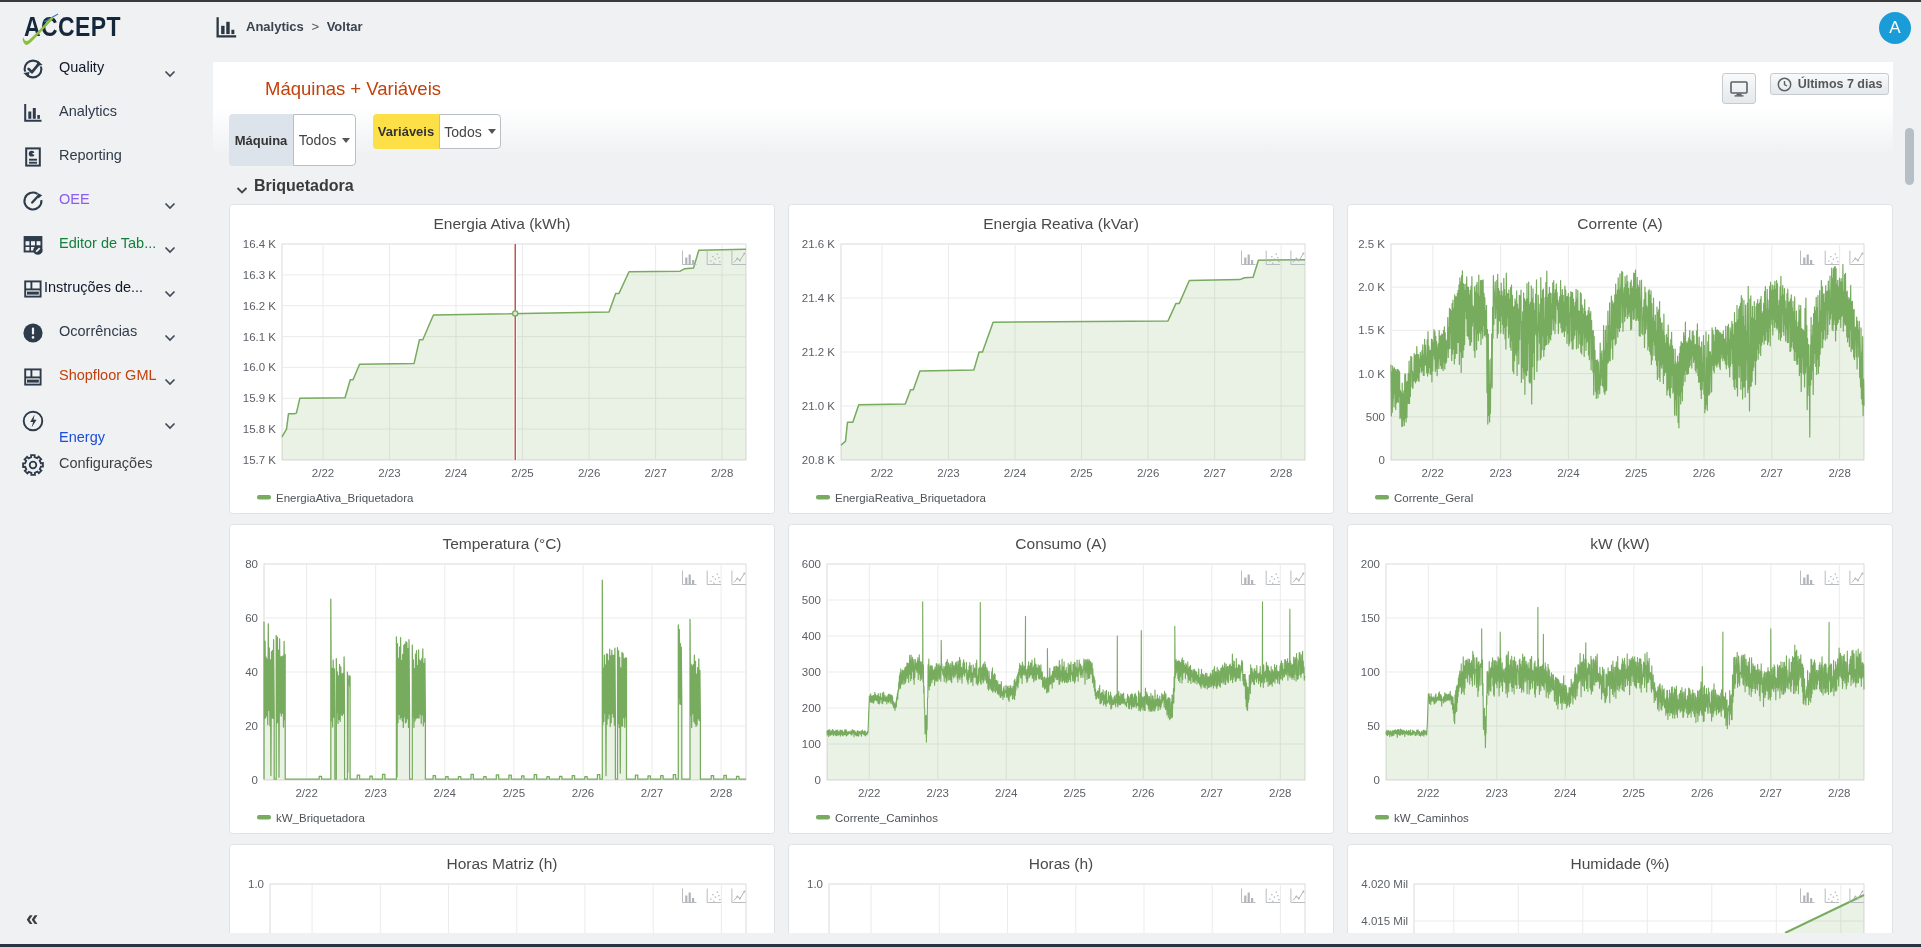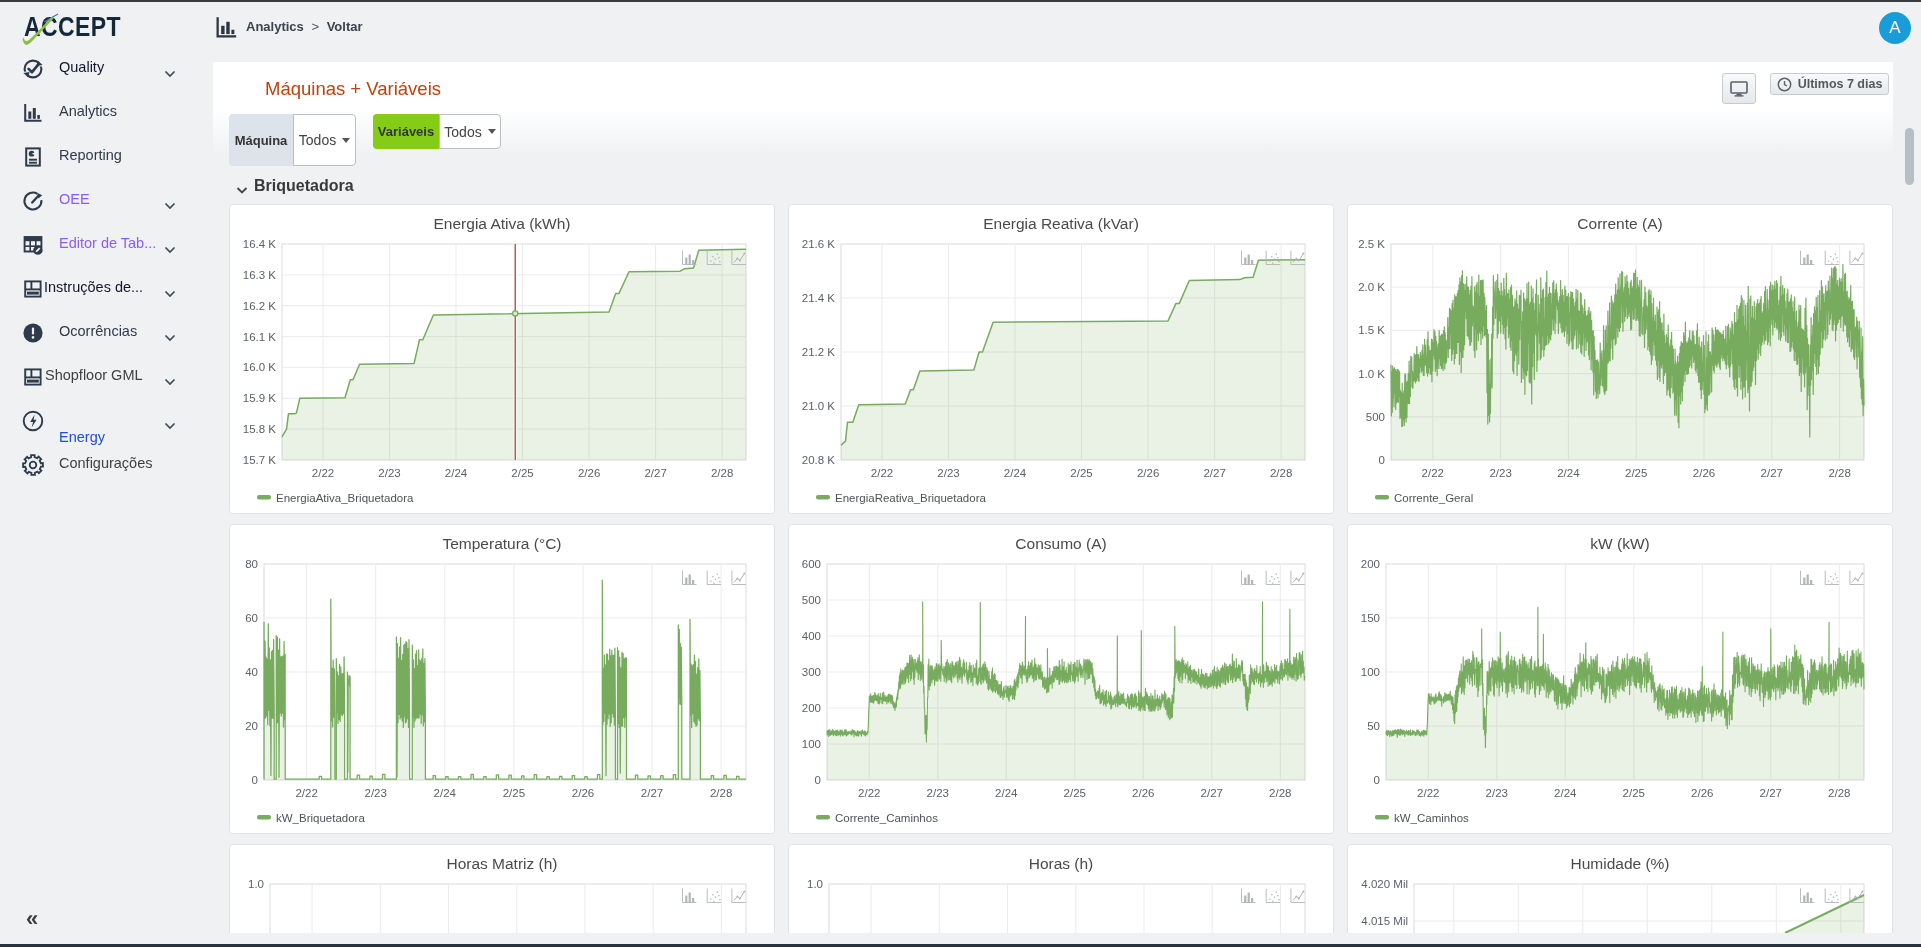--- a/index.html
+++ b/index.html
@@ -55,21 +55,21 @@
     </svg></div>
 <div style="position:absolute;left:22px;top:234px;width:22px;height:22px"><svg width="22" height="22" viewBox="0 0 22 22">
       <rect x="2.6" y="3" width="16.8" height="14.5" fill="none" stroke="#2e3b4a" stroke-width="1.9"></rect>
 <rect x="2.6" y="3" width="16.8" height="4.2" fill="#2e3b4a"></rect>
 <line x1="8.2" y1="3" x2="8.2" y2="17.5" stroke="#2e3b4a" stroke-width="1.6"></line>
 <line x1="13.8" y1="3" x2="13.8" y2="17.5" stroke="#2e3b4a" stroke-width="1.6"></line>
 <line x1="2.6" y1="12.2" x2="19.4" y2="12.2" stroke="#2e3b4a" stroke-width="1.6"></line>
 <circle cx="15.8" cy="16.2" r="4.6" fill="#2e3b4a"></circle>
 <path d="M13.6,18.3 l0.5,-1.8 l3,-3 l1.3,1.3 l-3,3 Z" fill="#f0f1f2"></path>
     </svg></div>
-<div style="position:absolute;left:59px;top:235px;font-size:14.5px;color:#8b5cf6;white-space:nowrap">Editor de Tab...</div>
+<div style="position:absolute;left:59px;top:235px;font-size:14.5px;color:#15803d;white-space:nowrap">Editor de Tab...</div>
 <div style="position:absolute;left:164px;top:240px"><svg width="12" height="8" viewBox="0 0 12 8">
       <path d="M1.5,1.5 L6,6 L10.5,1.5" fill="none" stroke="#3f4b59" stroke-width="1.7"></path>
     </svg></div>
 <div style="position:absolute;left:22px;top:278px;width:22px;height:22px"><svg width="22" height="22" viewBox="0 0 22 22">
       <rect x="3.2" y="3.4" width="15.4" height="15.2" fill="none" stroke="#2e3b4a" stroke-width="1.9"></rect>
 <line x1="9.4" y1="3.4" x2="9.4" y2="11.4" stroke="#2e3b4a" stroke-width="1.9"></line>
 <line x1="3.2" y1="11.4" x2="18.6" y2="11.4" stroke="#2e3b4a" stroke-width="1.9"></line>
 <rect x="5" y="13.6" width="11.8" height="3" fill="#2e3b4a"></rect>
     </svg></div>
 <div style="position:absolute;left:44px;top:279px;font-size:14.5px;color:#0f172a;white-space:nowrap">Instruções de...</div>
@@ -84,21 +84,21 @@
 <div style="position:absolute;left:59px;top:323px;font-size:14.5px;color:#2e3b4a;white-space:nowrap">Ocorrências</div>
 <div style="position:absolute;left:164px;top:328px"><svg width="12" height="8" viewBox="0 0 12 8">
       <path d="M1.5,1.5 L6,6 L10.5,1.5" fill="none" stroke="#3f4b59" stroke-width="1.7"></path>
     </svg></div>
 <div style="position:absolute;left:22px;top:366px;width:22px;height:22px"><svg width="22" height="22" viewBox="0 0 22 22">
       <rect x="3.2" y="3.4" width="15.4" height="15.2" fill="none" stroke="#2e3b4a" stroke-width="1.9"></rect>
 <line x1="9.4" y1="3.4" x2="9.4" y2="11.4" stroke="#2e3b4a" stroke-width="1.9"></line>
 <line x1="3.2" y1="11.4" x2="18.6" y2="11.4" stroke="#2e3b4a" stroke-width="1.9"></line>
 <rect x="5" y="13.6" width="11.8" height="3" fill="#2e3b4a"></rect>
     </svg></div>
-<div style="position:absolute;left:45px;top:367px;font-size:14.5px;color:#404040;white-space:nowrap">Shopfloor GML</div>
+<div style="position:absolute;left:59px;top:367px;font-size:14.5px;color:#c2410c;white-space:nowrap">Shopfloor GML</div>
 <div style="position:absolute;left:164px;top:372px"><svg width="12" height="8" viewBox="0 0 12 8">
       <path d="M1.5,1.5 L6,6 L10.5,1.5" fill="none" stroke="#3f4b59" stroke-width="1.7"></path>
     </svg></div>
 <div style="position:absolute;left:22px;top:410px;width:22px;height:22px"><svg width="22" height="22" viewBox="0 0 22 22">
       <circle cx="11" cy="11" r="9.3" fill="none" stroke="#2e3b4a" stroke-width="1.9"></circle>
 <path d="M12.6,4.6 L8.2,12 h2.9 L9.6,17.4 L14.6,9.7 h-3 L12.6,4.6 Z" fill="#2e3b4a"></path>
     </svg></div>
 <div style="position:absolute;left:59px;top:429px;font-size:14.5px;color:#1d4ed8;white-space:nowrap"> Energy</div>
 <div style="position:absolute;left:164px;top:416px"><svg width="12" height="8" viewBox="0 0 12 8">
       <path d="M1.5,1.5 L6,6 L10.5,1.5" fill="none" stroke="#3f4b59" stroke-width="1.7"></path>
@@ -141,21 +141,21 @@
       <path d="M7.5,4 V7.7 L10,9" fill="none" stroke="#5c6268" stroke-width="1.4"></path>
     </svg>
     <span>Últimos 7 dias</span>
   </div>
 
 <div class="abs" style="left:229px;top:114px;height:52px;display:flex">
  <div style="width:64px;background:#dce3ea;border-radius:4px 0 0 4px;display:flex;align-items:center;justify-content:center;font-size:13px;font-weight:bold;color:#333">Máquina</div>
  <div style="width:63px;background:#fff;border:1px solid #b9bfc5;border-radius:0 4px 4px 0;display:flex;align-items:center;justify-content:center;gap:6px;font-size:14px;color:#444">Todos<span style="width:0;height:0;border-left:4.5px solid transparent;border-right:4.5px solid transparent;border-top:5px solid #555"></span></div>
 </div>
 <div class="abs" style="left:373px;top:114px;height:35px;display:flex">
- <div style="width:66px;background:#84cc16;border-radius:4px 0 0 4px;display:flex;align-items:center;justify-content:center;font-size:13px;font-weight:bold;color:#333">Variáveis</div>
+ <div style="width:66px;background:#fde047;border-radius:4px 0 0 4px;display:flex;align-items:center;justify-content:center;font-size:13px;font-weight:bold;color:#333">Variáveis</div>
  <div style="width:62px;background:#fff;border:1px solid #b9bfc5;border-radius:0 4px 4px 0;display:flex;align-items:center;justify-content:center;gap:6px;font-size:14px;color:#444">Todos<span style="width:0;height:0;border-left:4.5px solid transparent;border-right:4.5px solid transparent;border-top:5px solid #555"></span></div>
 </div>
 
 <div class="abs" style="left:236px;top:181px"><svg width="12" height="9" viewBox="0 0 12 9">
       <path d="M1.5,2 L6,6.5 L10.5,2" fill="none" stroke="#454545" stroke-width="1.8"></path>
     </svg></div>
 <div class="abs" style="left:254px;top:177px;font-size:16px;font-weight:bold;color:#3a3a3a">Briquetadora</div>
 
 <svg style="position:absolute;left:229px;top:204px" width="546" height="310" viewBox="0 0 546 310">
     <rect x="0.5" y="0.5" width="545" height="309" rx="3" fill="#fff" stroke="#dee3e7"></rect>

